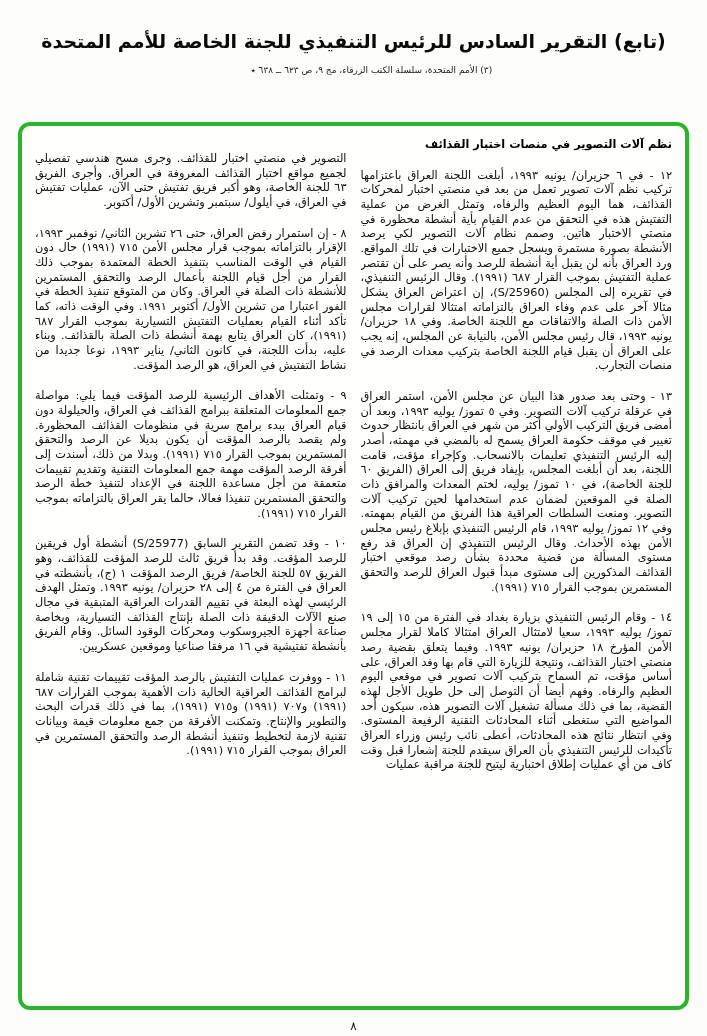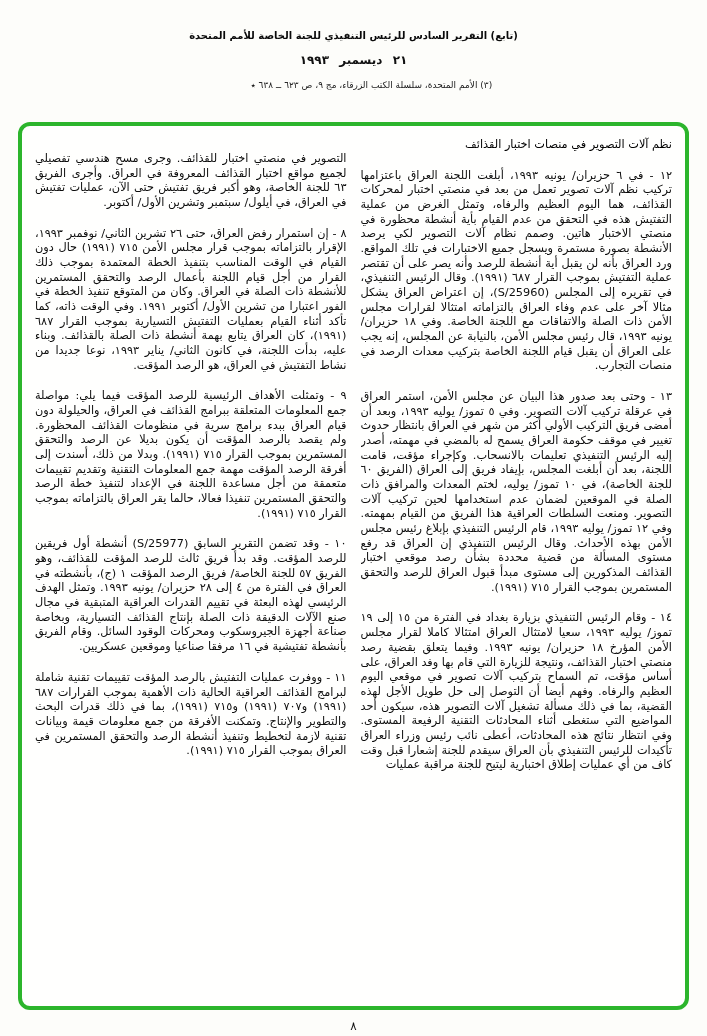--- a/index.html
+++ b/index.html
@@ -14,21 +14,21 @@
     height: 1036px;
     margin: 0 auto;
     background: #fdfdfa;
     overflow: hidden;
     direction: rtl;
     color: #111;
   }
   .header { text-align: center; }
   .title {
     padding-top: 30px;
-    font-size: 10px;
+    font-size: 19px;
     font-weight: bold;
     color: #0a0a0a;
   }
   .date {
     margin-top: 12px;
     font-size: 12px;
     font-weight: bold;
     word-spacing: 6px;
   }
   .footnote {
@@ -59,42 +59,41 @@
     min-width: 0;
     font-size: 11.3px;
     line-height: 1.3;
     text-align: justify;
     color: #0d0d0d;
     overflow: hidden;
   }
   .col p { margin: 16px 0 8px 0; }
   .col h3 {
     font-size: 11.3px;
-    font-weight: normal;
+    font-weight: bold;
     margin: 2px 0 8px 0;
     color: #000;
   }
   .pagenum {
     position: absolute;
     bottom: 3px;
     right: 0;
     width: 100%;
     text-align: center;
     font-size: 12px;
     color: #111;
   }
 </style>
 </head>
 <body>
 
 <div class="page">
 
   <div class="header">
     <div class="title">(تابع) التقرير السادس للرئيس التنفيذي للجنة الخاصة للأمم المتحدة</div>
-    <div class="date">٢١ ديسمبر ١٩٩٣</div>
     <div class="footnote">(٣) الأمم المتحدة، سلسلة الكتب الزرقاء، مج ٩، ص ٦٢٣ ــ ٦٣٨ ٭</div>
   </div>
 
   <div class="frame">
     <div class="cols">
 
       <div class="col">
         <h3>نظم آلات التصوير في منصات اختبار القذائف</h3>
         <p>١٢ - في ٦ حزيران/ يونيه ١٩٩٣، أبلغت اللجنة العراق باعتزامها تركيب نظم آلات تصوير تعمل من بعد في منصتي اختبار لمحركات القذائف، هما اليوم العظيم والرفاه، وتمثل الغرض من عملية التفتيش هذه في التحقق من عدم القيام بأية أنشطة محظورة في منصتي الاختبار هاتين. وصمم نظام آلات التصوير لكي يرصد الأنشطة بصورة مستمرة ويسجل جميع الاختبارات في تلك المواقع. ورد العراق بأنه لن يقبل أية أنشطة للرصد وأنه يصر على أن تقتصر عملية التفتيش بموجب القرار ٦٨٧ (١٩٩١). وقال الرئيس التنفيذي، في تقريره إلى المجلس (S/25960)، إن اعتراض العراق يشكل مثالا آخر على عدم وفاء العراق بالتزاماته امتثالا لقرارات مجلس الأمن ذات الصلة والاتفاقات مع اللجنة الخاصة. وفي ١٨ حزيران/ يونيه ١٩٩٣، قال رئيس مجلس الأمن، بالنيابة عن المجلس، إنه يجب على العراق أن يقبل قيام اللجنة الخاصة بتركيب معدات الرصد في منصات التجارب.</p>
         <p>١٣ - وحتى بعد صدور هذا البيان عن مجلس الأمن، استمر العراق في عرقلة تركيب آلات التصوير. وفي ٥ تموز/ يوليه ١٩٩٣، وبعد أن أمضى فريق التركيب الأولي أكثر من شهر في العراق بانتظار حدوث تغيير في موقف حكومة العراق يسمح له بالمضي في مهمته، أصدر إليه الرئيس التنفيذي تعليمات بالانسحاب. وكإجراء مؤقت، قامت اللجنة، بعد أن أبلغت المجلس، بإيفاد فريق إلى العراق (الفريق ٦٠ للجنة الخاصة)، في ١٠ تموز/ يوليه، لختم المعدات والمرافق ذات الصلة في الموقعين لضمان عدم استخدامها لحين تركيب آلات التصوير. ومنعت السلطات العراقية هذا الفريق من القيام بمهمته. وفي ١٢ تموز/ يوليه ١٩٩٣، قام الرئيس التنفيذي بإبلاغ رئيس مجلس الأمن بهذه الأحداث. وقال الرئيس التنفيذي إن العراق قد رفع مستوى المسألة من قضية محددة بشأن رصد موقعي اختبار القذائف المذكورين إلى مستوى مبدأ قبول العراق للرصد والتحقق المستمرين بموجب القرار ٧١٥ (١٩٩١).</p>

